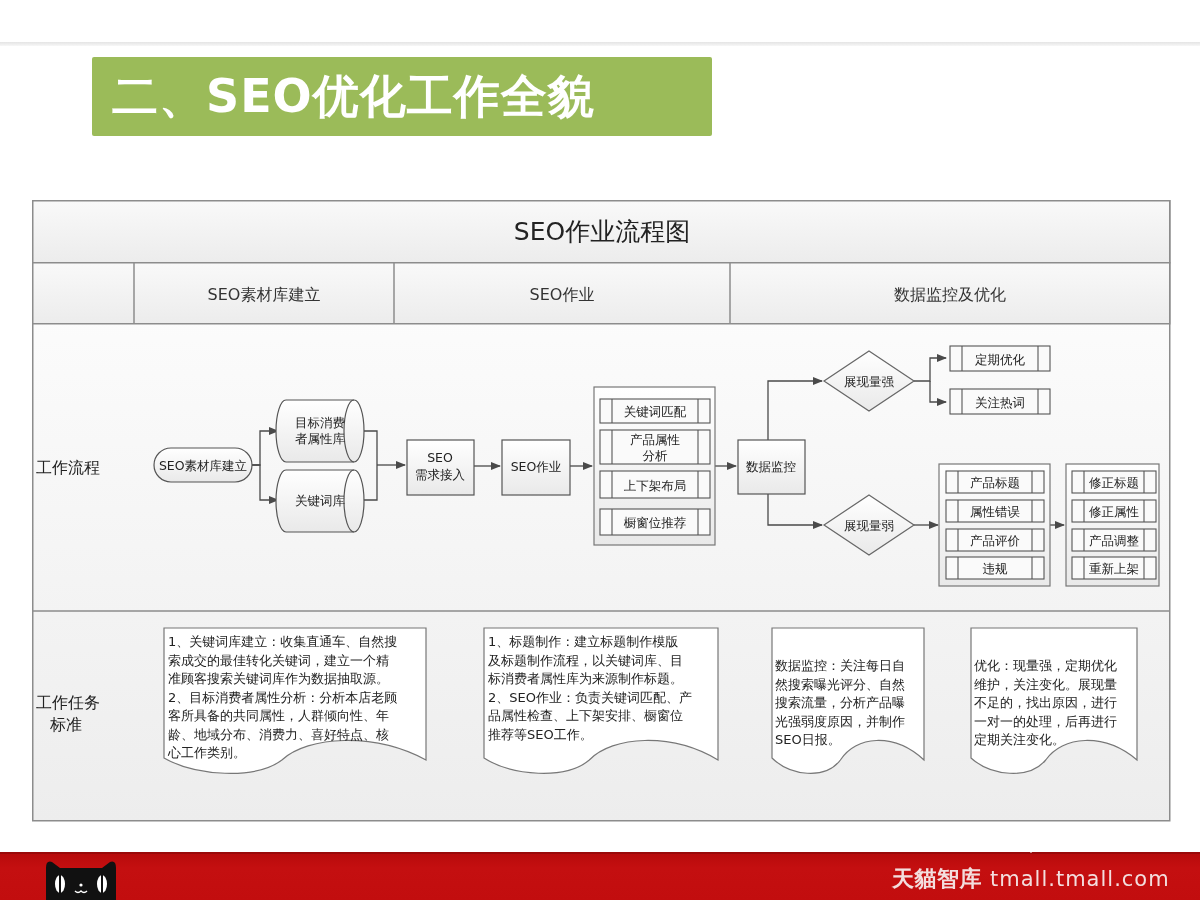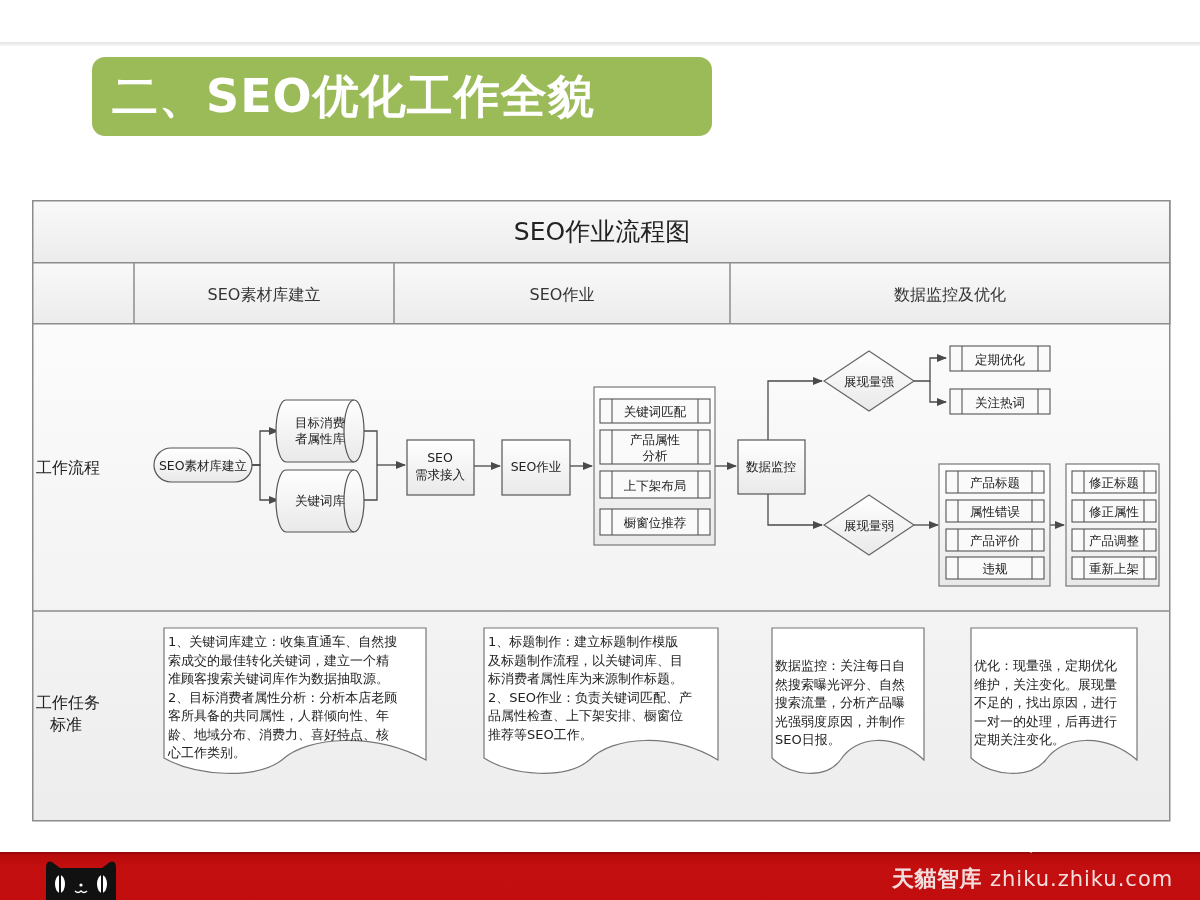--- a/index.html
+++ b/index.html
@@ -3,21 +3,21 @@
 <meta charset="utf-8">
 <style>
   * { box-sizing: border-box; margin: 0; padding: 0; }
   html, body { width: 1200px; height: 900px; overflow: hidden; background: #ffffff; }
   body { position: relative; font-family: "DejaVu Sans", "Liberation Sans", sans-serif; }
 
   .top-rule { position: absolute; left: 0; top: 42px; width: 1200px; height: 4px;
     background: linear-gradient(#e4e4e4, #f7f7f7); }
 
   .title-banner { position: absolute; left: 92px; top: 57px; width: 620px; height: 79px;
-    background: #9bbb59; border-radius: 13px; }
+    background: #9bbb59; border-radius: 2px; }
   .title-banner span { position: absolute; left: 20px; top: 10px; color: #ffffff;
     font-size: 46px; font-weight: bold; letter-spacing: 1px; line-height: 58px; white-space: nowrap; }
 
   .diagram { position: absolute; left: 32px; top: 200px; width: 1140px; height: 622px; }
 
   .footer { position: absolute; left: 0; top: 852px; width: 1200px; height: 48px;
     background: linear-gradient(#b80b0b, #c40f10 30%, #c20d0e); border-top: 2px solid #9a0909; }
   .footer-notch { position: absolute; left: 1025px; top: 847px; width: 0; height: 0;
     border-left: 6px solid transparent; border-right: 6px solid transparent; border-top: 6px solid #ffffff; z-index: 3; }
   .footer-text { position: absolute; left: 892px; top: 864px; color: #f3dede; font-size: 22px;
@@ -279,14 +279,14 @@
 <svg class="tmall-logo" viewBox="0 0 82 42">
   <path d="M6,10 Q6,2 12,4 L20,10 H62 L70,4 Q76,2 76,10 V42 H6 Z" fill="#111"></path>
   <ellipse cx="20" cy="26" rx="5" ry="9" fill="#fff"></ellipse>
   <rect x="19" y="17" width="2" height="18" fill="#111"></rect>
   <ellipse cx="62" cy="26" rx="5" ry="9" fill="#fff"></ellipse>
   <rect x="61" y="17" width="2" height="18" fill="#111"></rect>
   <circle cx="41" cy="27" r="1.6" fill="#fff"></circle>
   <path d="M35,33 Q38,36 41,33 Q44,36 47,33" stroke="#fff" stroke-width="1.4" fill="none"></path>
 </svg>
 <div class="footer-text">
-  <span class="cn">天貓智库</span><span class="url">zhiku.zhiku.com</span>
+  <span class="cn">天貓智库</span><span class="url">tmall.tmall.com</span>
 </div>
 
 </body></html>

